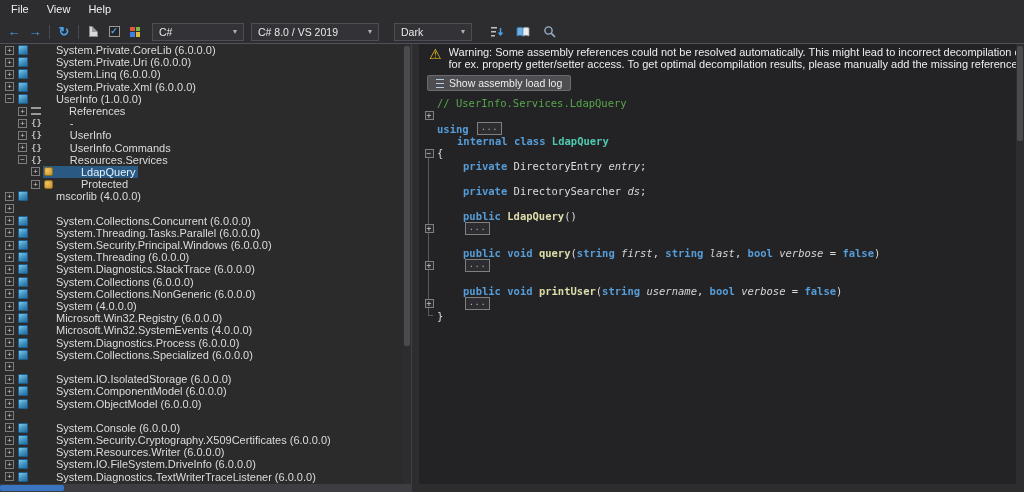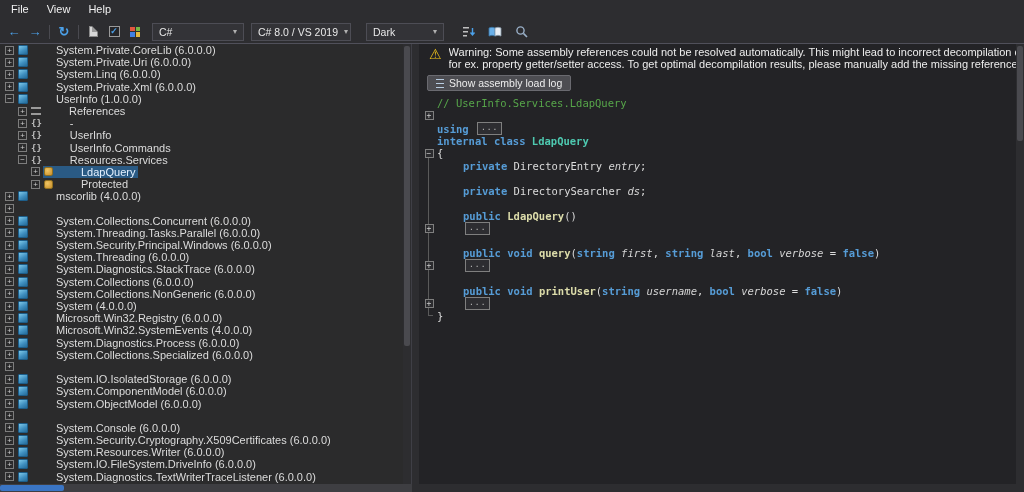--- a/index.html
+++ b/index.html
@@ -112,21 +112,21 @@
           <i></i>
           <i></i>
           <i></i>
         </span>
       </span>
 
     <div class="dropdown" style="width:92px">
       <span class="dd-value">C#</span>
       <span class="dd-chevron">▾</span>
     </div>
-    <div class="dropdown" style="width:100px">
+    <div class="dropdown" style="width:128px">
       <span class="dd-value">C# 8.0 / VS 2019</span>
       <span class="dd-chevron">▾</span>
     </div>
     <div class="dropdown" style="width:78px; margin-left:14px">
       <span class="dd-value">Dark</span>
       <span class="dd-chevron">▾</span>
     </div>
 
     <span class="right-icons">
       <span class="tb-btn">
@@ -433,21 +433,21 @@
               <span class="fbox">+</span>
             </span>
             <span class="lcontent" style="padding-left: 0px; margin-top: 26px;"><span class="seg-k">using </span><span class="seg-box">...</span></span>
           </div>
           <div class="code-line">
             <span class="fold"></span>
             <span class="lcontent" style="padding-left: 0px;"></span>
           </div>
           <div class="code-line">
             <span class="fold"></span>
-            <span class="lcontent" style="padding-left: 0px;"><span class="seg-k">internal </span><span class="seg-k">class </span><span class="seg-ty">LdapQuery</span></span>
+            <span class="lcontent" style="padding-left: 0px; margin-left: 20px;"><span class="seg-k">internal </span><span class="seg-k">class </span><span class="seg-ty">LdapQuery</span></span>
           </div>
           <div class="code-line">
             <span class="fold">
               <span class="fbox">−</span>
             </span>
             <span class="lcontent" style="padding-left: 0px;"><span class="seg-pl">{</span></span>
           </div>
           <div class="code-line">
             <span class="fold"></span>
             <span class="lcontent" style="padding-left: 26px;"><span class="seg-k">private </span><span class="seg-pl">DirectoryEntry </span><span class="seg-it">entry</span><span class="seg-pl">;</span></span>

